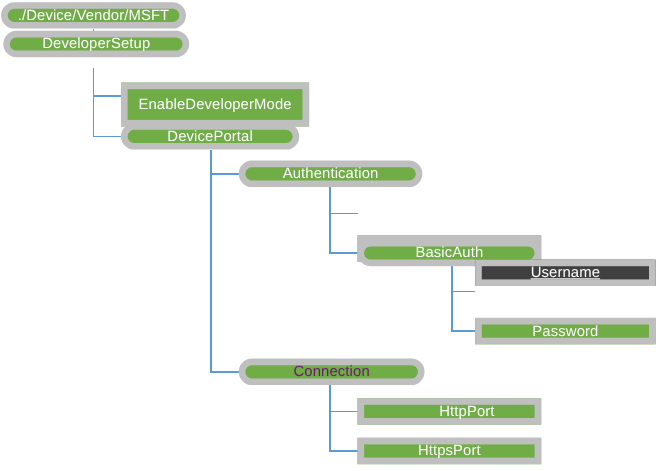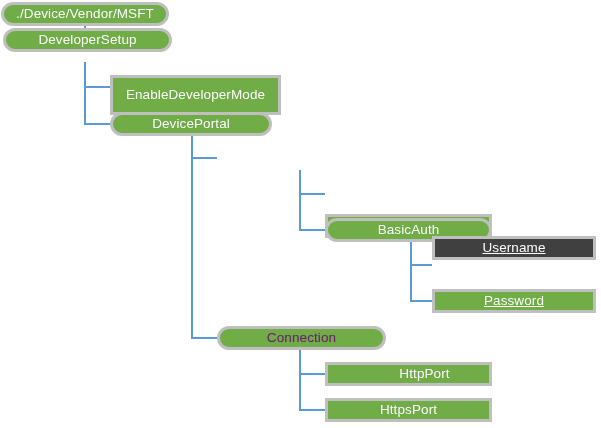--- a/index.html
+++ b/index.html
@@ -37,21 +37,21 @@
     background: #70AD47;
     color: #FFFFFF;
     display: flex;
     align-items: center;
     justify-content: center;
     font-size: 13.5px;
     line-height: 1;
     letter-spacing: 0.1px;
     white-space: nowrap;
     text-align: center;
-    border: 3px solid #be185d;
+    border: 6px solid #be185d;
     text-shadow: 0 0 1px rgba(0,0,0,0.10);
   }
   .node.rounded {
     border-radius: 12px;
     border-color: #BFBFBF;
   }
   .node.rect {
     border-radius: 0;
   }
   .node-label {
@@ -84,30 +84,33 @@
       </div>
       <div class="node rounded" style="left: 3px; top: 28px; width: 169px; height: 24px; background: rgb(112, 173, 71); color: rgb(255, 255, 255); border-color: rgb(191, 191, 191); border-radius: 12px;">
         <span class="node-label">DeveloperSetup</span>
       </div>
       <div class="node rect" style="left: 110px; top: 75px; width: 171px; height: 40px; background: rgb(112, 173, 71); color: rgb(255, 255, 255); border-color: rgb(191, 191, 191);">
         <span class="node-label">EnableDeveloperMode</span>
       </div>
       <div class="node rounded" style="left: 110px; top: 112px; width: 162px; height: 24px; background: rgb(112, 173, 71); color: rgb(255, 255, 255); border-color: rgb(191, 191, 191); border-radius: 12px;">
         <span class="node-label">DevicePortal</span>
       </div>
+      <div class="node rounded" style="left: 217px; top: 146px; width: 167px; height: 24px; background: rgb(112, 173, 71); color: rgb(255, 255, 255); border-color: rgb(191, 191, 191); border-radius: 12px;">
+        <span class="node-label">Authentication</span>
+      </div>
       <div class="node rect" style="left: 325px; top: 182px; width: 167px; height: 24px; background: rgb(112, 173, 71); color: rgb(255, 255, 255); border-color: rgb(191, 191, 191); margin-top: 32px;">
         <span class="node-label">Mode</span>
       </div>
       <div class="node rounded" style="left: 325px; top: 218px; width: 167px; height: 24px; background: rgb(112, 173, 71); color: rgb(255, 255, 255); border-color: rgb(191, 191, 191); border-radius: 12px; text-align: right;">
         <span class="node-label">BasicAuth</span>
       </div>
       <div class="node rect" style="left: 432px; top: 236px; width: 164px; height: 24px; background: #404040; color: rgb(255, 255, 255); border-color: rgb(191, 191, 191); text-decoration: underline;">
         <span class="node-label">Username</span>
       </div>
-      <div class="node rect" style="left: 432px; top: 289px; width: 164px; height: 24px; background: rgb(112, 173, 71); color: rgb(255, 255, 255); border-color: rgb(191, 191, 191); text-decoration: underline;">
+      <div class="node rect" style="left: 432px; top: 289px; width: 164px; height: 24px; background: rgb(112, 173, 71); color: rgb(255, 255, 255); border-color: rgb(191, 191, 191);">
         <span class="node-label">Password</span>
       </div>
       <div class="node rounded" style="left: 217px; top: 326px; width: 169px; height: 24px; background: rgb(112, 173, 71); color: #701a75; border-color: rgb(191, 191, 191); border-radius: 12px;">
         <span class="node-label">Connection</span>
       </div>
       <div class="node rect" style="left: 325px; top: 362px; width: 167px; height: 24px; background: rgb(112, 173, 71); color: rgb(255, 255, 255); border-color: rgb(191, 191, 191); padding-left: 32px;">
         <span class="node-label">HttpPort</span>
       </div>
       <div class="node rect" style="left: 325px; top: 398px; width: 167px; height: 24px; background: rgb(112, 173, 71); color: rgb(255, 255, 255); border-color: rgb(191, 191, 191);">
         <span class="node-label">HttpsPort</span>

